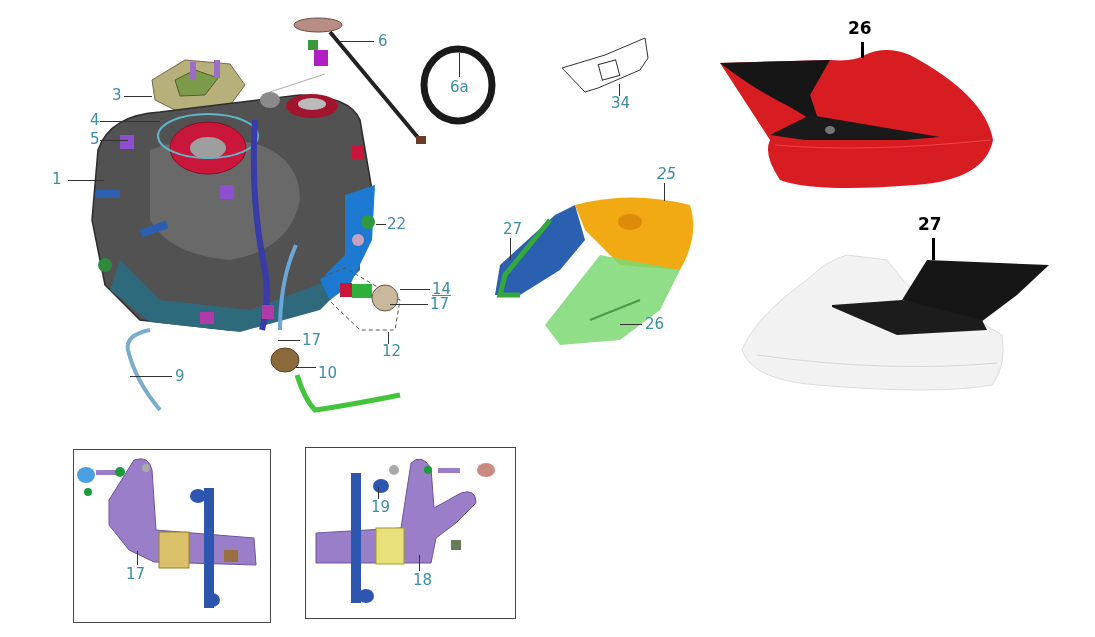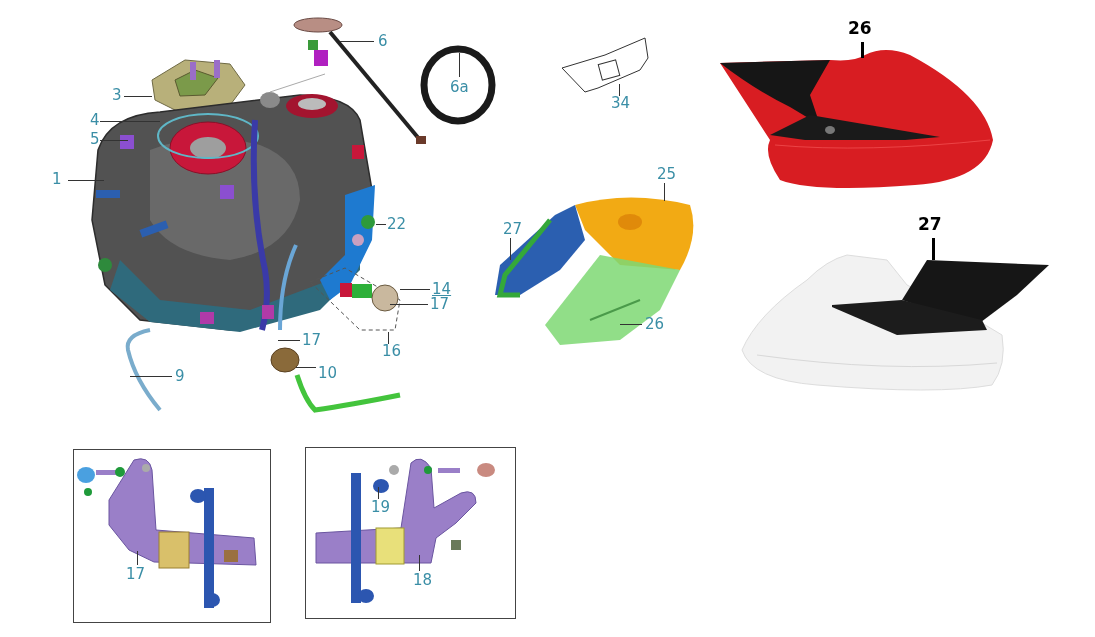--- a/index.html
+++ b/index.html
@@ -151,29 +151,29 @@
       <div class="callout" style="left: 450px; top: 80px;">6a</div>
       <div class="leader" style="left: 619px; top: 84px; width: 1px; height: 12px;"></div>
       <div class="callout" style="left: 611px; top: 96px;">34</div>
       <div class="leader" style="left: 376px; top: 224px; width: 10px; height: 1px;"></div>
       <div class="callout" style="left: 387px; top: 217px;">22</div>
       <div class="leader" style="left: 400px; top: 289px; width: 30px; height: 1px;"></div>
       <div class="callout" style="left: 432px; top: 282px; text-decoration: underline;">14</div>
       <div class="leader" style="left: 390px; top: 304px; width: 38px; height: 1px;"></div>
       <div class="callout" style="left: 430px; top: 297px;">17</div>
       <div class="leader" style="left: 388px; top: 332px; width: 1px; height: 12px;"></div>
-      <div class="callout" style="left: 382px; top: 344px;">16</div>
+      <div class="callout" style="left: 382px; top: 344px;">12</div>
       <div class="leader" style="left: 278px; top: 340px; width: 22px; height: 1px;"></div>
       <div class="callout" style="left: 302px; top: 333px;">17</div>
       <div class="leader" style="left: 296px; top: 367px; width: 20px; height: 1px;"></div>
       <div class="callout" style="left: 318px; top: 360px; margin-top: 6px;">10</div>
       <div class="leader" style="left: 130px; top: 376px; width: 42px; height: 1px;"></div>
       <div class="callout" style="left: 175px; top: 369px;">9</div>
       <div class="leader" style="left: 664px; top: 183px; width: 1px; height: 18px;"></div>
-      <div class="callout" style="left: 657px; top: 167px;">25</div>
+      <div class="callout" style="left: 657px; top: 167px; font-style: italic;">25</div>
       <div class="leader" style="left: 510px; top: 238px; width: 1px; height: 22px;"></div>
       <div class="callout" style="left: 503px; top: 222px;">27</div>
       <div class="leader" style="left: 620px; top: 324px; width: 22px; height: 1px;"></div>
       <div class="callout" style="left: 645px; top: 317px;">26</div>
       <div class="leader" style="left: 137px; top: 551px; width: 1px; height: 14px;"></div>
       <div class="callout" style="left: 126px; top: 567px;">17</div>
       <div class="leader" style="left: 378px; top: 487px; width: 1px; height: 12px;"></div>
       <div class="callout" style="left: 371px; top: 500px;">19</div>
       <div class="leader" style="left: 419px; top: 555px; width: 1px; height: 16px;"></div>
       <div class="callout" style="left: 413px; top: 573px;">18</div>

